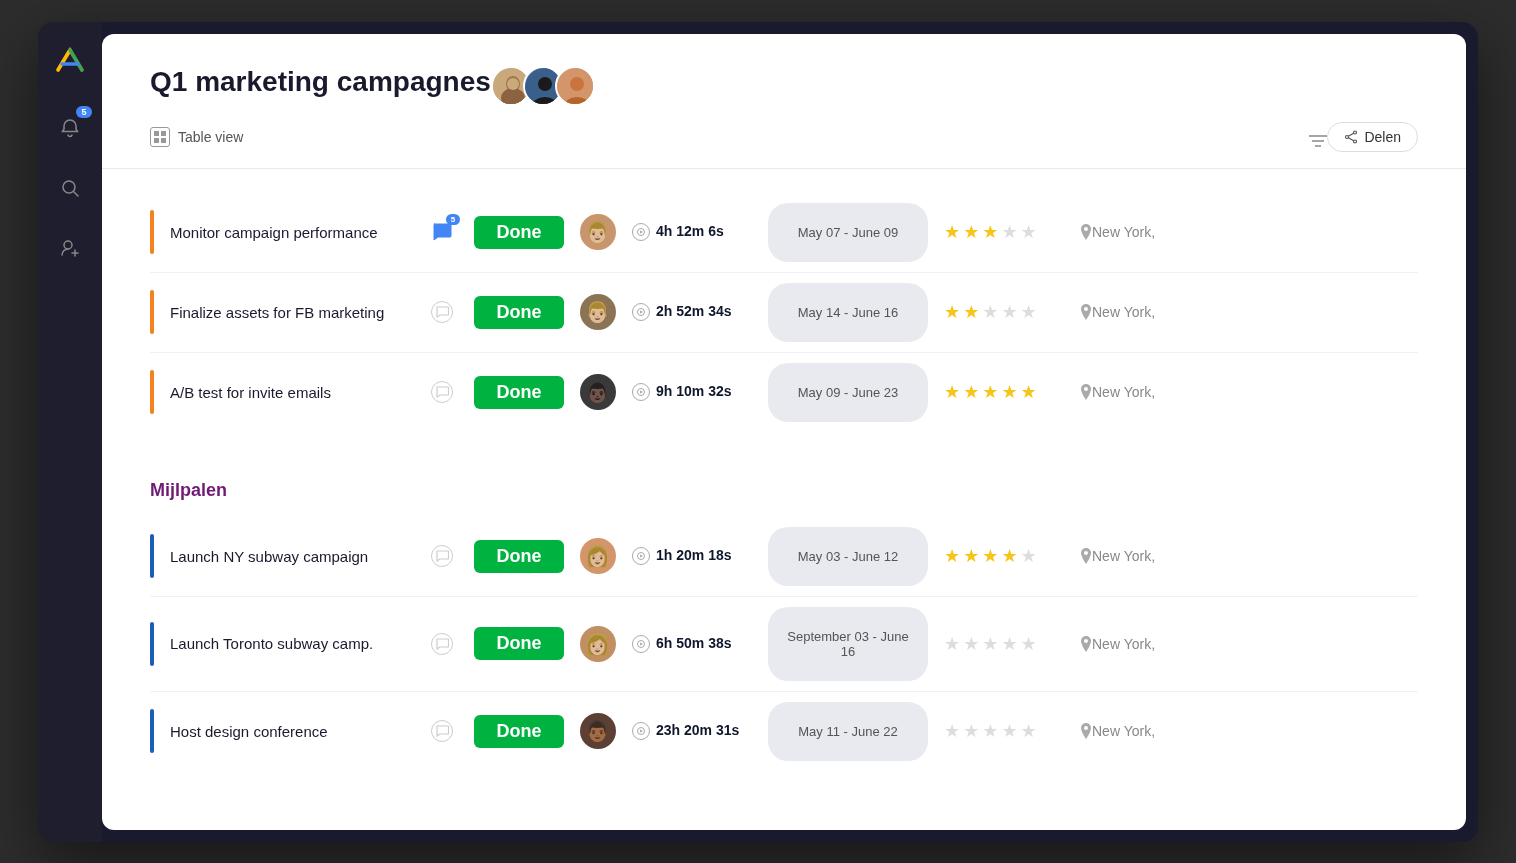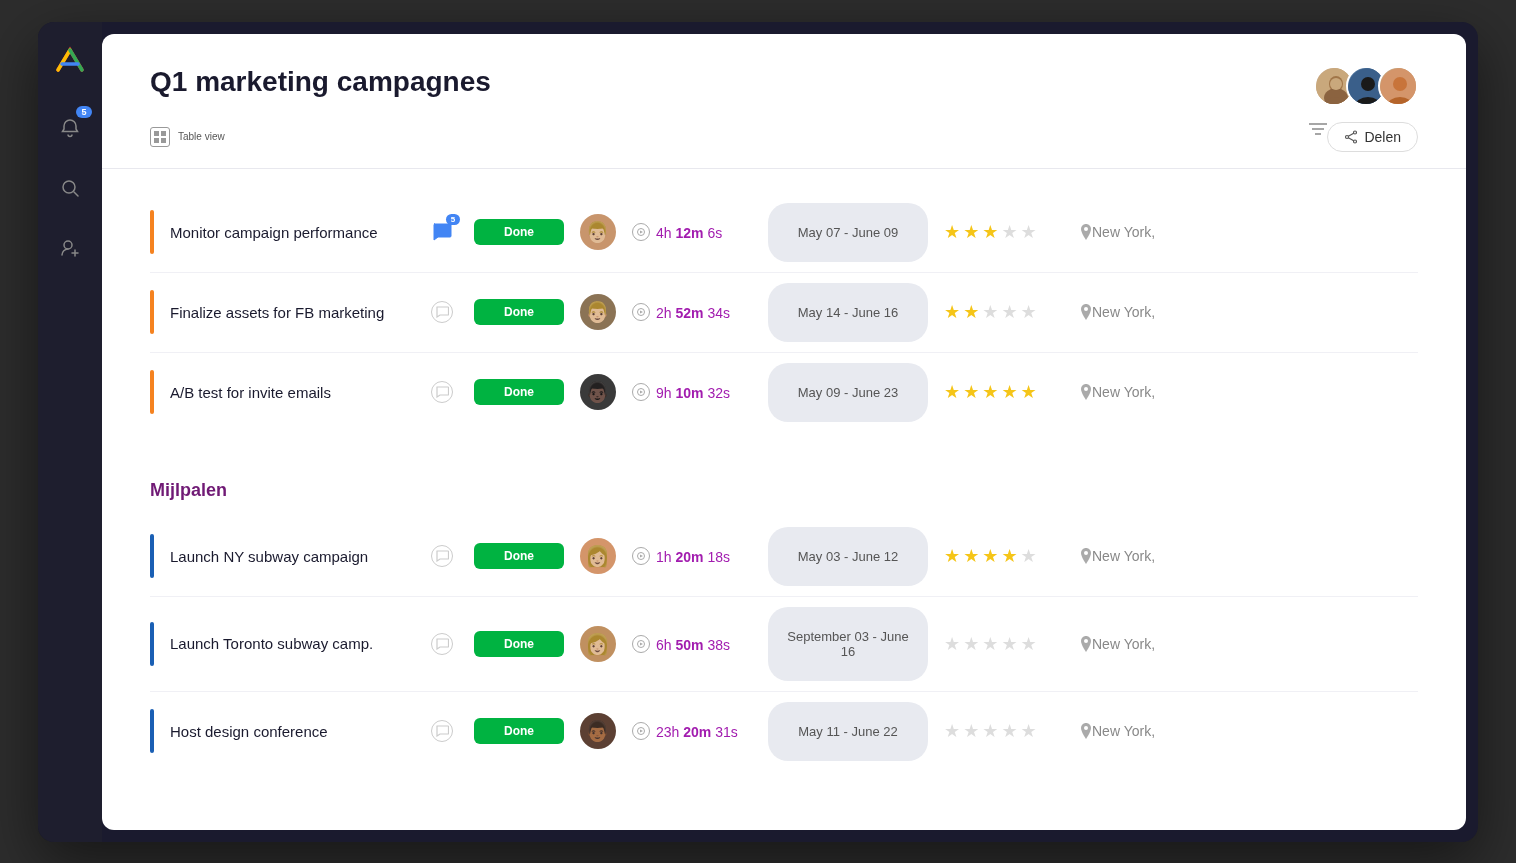--- a/index.html
+++ b/index.html
@@ -75,21 +75,21 @@
       border-radius: 12px;
       margin: 12px 12px 12px 0;
       overflow-y: auto;
       overflow-x: hidden;
     }
 
     .header {
       padding: 32px 48px 0;
       display: flex;
       align-items: flex-start;
-      justify-content: space-between;
+      justify-content: flex-start;
     }
 
     .page-title {
       font-size: 28px;
       font-weight: 700;
       color: #1a1a2e;
     }
 
     .avatar-group {
       display: flex;
@@ -117,37 +117,37 @@
       align-items: center;
       justify-content: space-between;
       border-bottom: 1px solid #e8e8ee;
     }
 
     .view-toggle {
       display: flex;
       align-items: center;
       gap: 8px;
       color: #555;
-      font-size: 10px;
+      font-size: 14px;
       cursor: pointer;
     }
 
     .view-icon {
       width: 20px;
       height: 20px;
       border: 1.5px solid #999;
       border-radius: 3px;
       display: flex;
       align-items: center;
       justify-content: center;
     }
 
     .toolbar-right {
       display: flex;
-      align-items: flex-start;
+      align-items: flex-end;
     }
 
     .filter-icon {
       color: #888;
       font-size: 16px;
       cursor: pointer;
     }
 
     .share-btn {
       display: flex;
@@ -227,21 +227,21 @@
       font-weight: 700;
       border-radius: 8px;
       padding: 1px 3px;
       min-width: 14px;
       text-align: center;
     }
 
     .status-badge {
       background: #00b341;
       color: white;
-      font-size: 12px;
+      font-size: 18px;
       font-weight: 600;
       padding: 6px 12px;
       border-radius: 6px;
       flex-shrink: 0;
       min-width: 90px;
       text-align: center;
     }
 
     .user-avatar {
       width: 36px;
@@ -255,25 +255,26 @@
       width: 100%;
       height: 100%;
       display: flex;
       align-items: center;
       justify-content: center;
       font-size: 20px;
     }
 
     .time-track {
       display: flex;
-      align-items: flex-end;
+      align-items: flex-start;
       gap: 6px;
-      color: #a21caf;
+      color: #0f172a;
       font-size: 14px;
       flex: 0 0 120px;
+      font-weight: bold;
     }
 
     .play-icon {
       width: 18px;
       height: 18px;
       border-radius: 50%;
       border: 1.5px solid #aaa;
       display: flex;
       align-items: center;
       justify-content: center;

